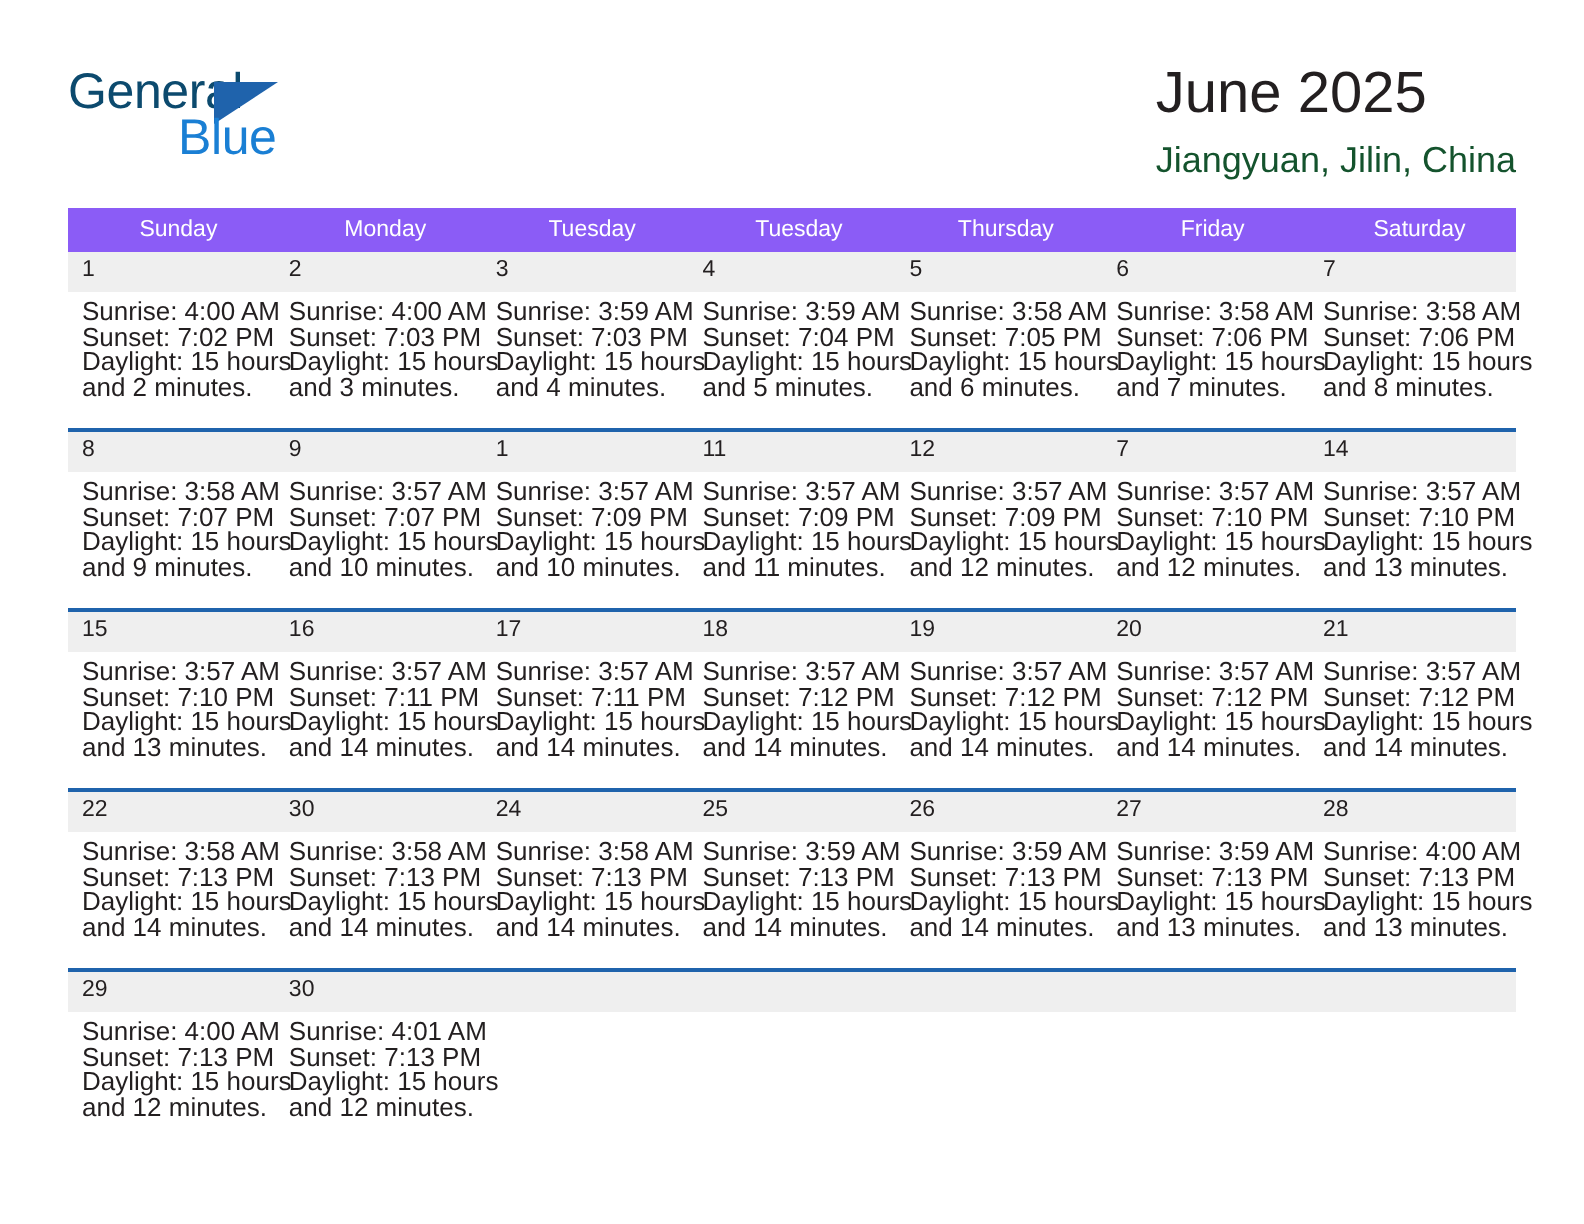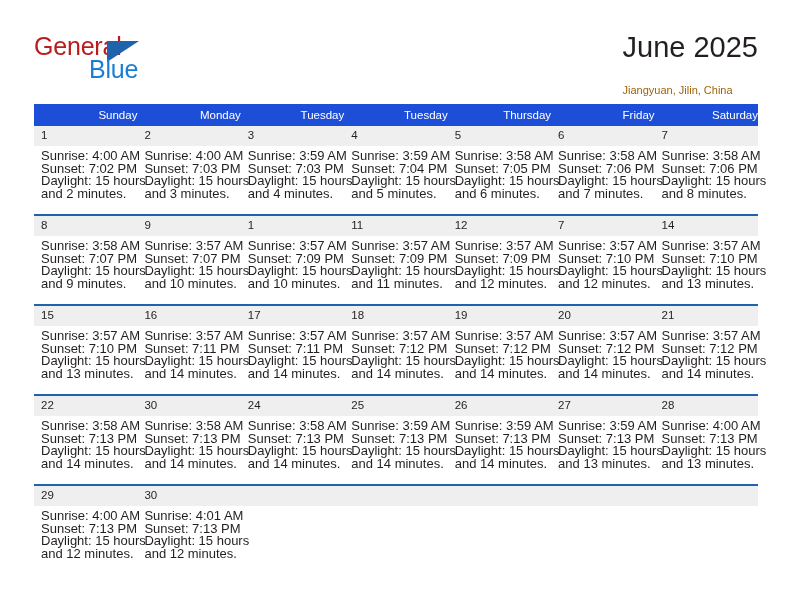--- a/index.html
+++ b/index.html
@@ -35,21 +35,21 @@
     top: 32px;
     width: 180px;
     height: 58px;
   }
   .logo-general {
     position: absolute;
     left: 0;
     top: 0;
     font-size: 25px;
     letter-spacing: -0.2px;
-    color: #b91c1c;
+    color: #0c4a6e;
     font-family: "Liberation Sans", sans-serif;
   }
   .logo-tri {
     position: absolute;
     left: 73px;
     top: 9px;
     width: 0;
     height: 0;
     border-left: 32px solid #1f63ac;
     border-bottom: 21px solid transparent;
@@ -69,42 +69,42 @@
     right: 34px;
     top: 30px;
   }
   .cal-title {
     font-size: 29px;
     color: #231f20;
     line-height: 34px;
     white-space: nowrap;
   }
   .cal-subtitle {
-    font-size: 11px;
-    color: #a16207;
+    font-size: 18px;
+    color: #14532d;
     line-height: 20px;
-    margin-top: 16px;
+    margin-top: 6px;
     white-space: nowrap;
   }
 
   
   .calendar {
     position: absolute;
     left: 34px;
     top: 104px;
     width: 724px;
     border-collapse: collapse;
     table-layout: fixed;
   }
   .calendar th {
-    background: #1d4ed8;
+    background: #8b5cf6;
     color: #ffffff;
     font-size: 11.5px;
     font-weight: normal;
-    text-align: right;
+    text-align: center;
     padding: 5px 0 5px 7px;
     height: 11px;
     border: none;
   }
   .calendar td {
     vertical-align: top;
     padding: 0;
     border: none;
     border-top: 2px solid #1f63ac;
     width: 103.4px;

